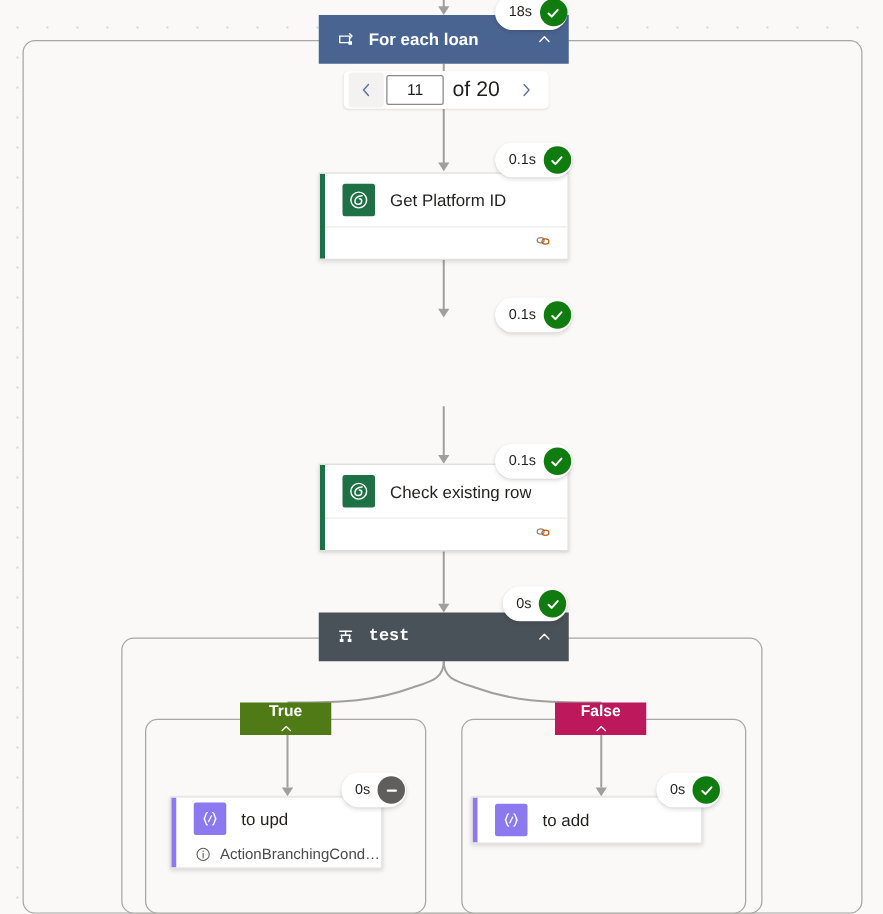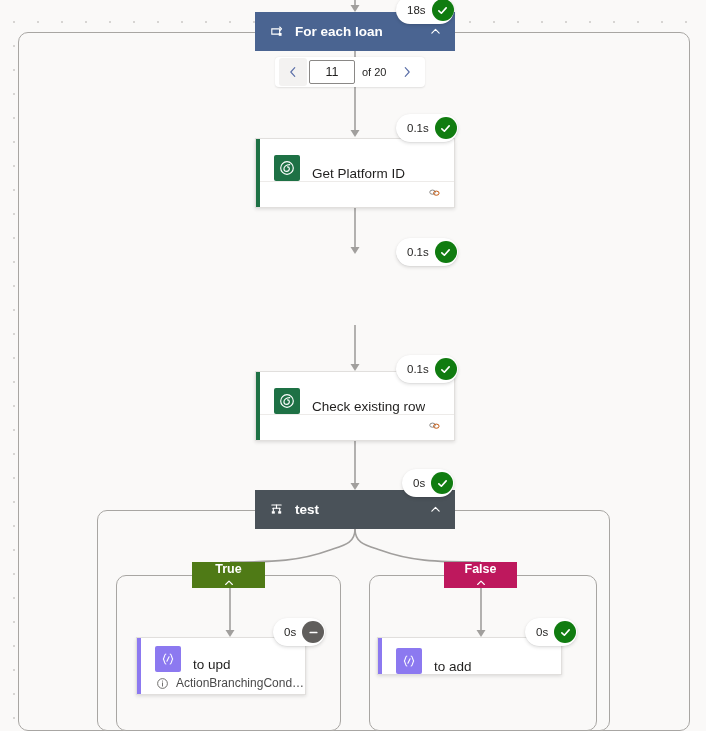--- a/index.html
+++ b/index.html
@@ -46,20 +46,21 @@
     font-weight:bold;
     user-select:none;
   }
   #loop-header{
     left:255px;top:12px;width:200px;height:39px;
     background:#4a6491;
   }
   #test-header{
     left:255px;top:490px;width:200px;height:39px;
     background:#4a5259;
+    font-family:Liberation Mono, monospace;
   }
   .block-header .bh-icon{width:18px;height:18px;flex:0 0 auto;margin-right:10px;display:flex;align-items:center;justify-content:center;}
   .block-header .bh-title{flex:1 1 auto;white-space:nowrap;overflow:hidden;text-overflow:ellipsis;}
   .block-header .bh-chevron{flex:0 0 auto;width:16px;height:16px;display:flex;align-items:center;justify-content:center;}
 
   
   .branch-label{
     position:absolute;
     display:flex;align-items:center;
     height:26px;
@@ -82,21 +83,21 @@
     background:#ffffff;
     border:1px solid #e1dfdd;
     box-shadow:0 1.6px 3.6px rgba(0,0,0,0.12), 0 0.3px 0.9px rgba(0,0,0,0.10);
     box-sizing:border-box;
     display:flex;flex-direction:column;
     overflow:hidden;
   }
   .card .accent{position:absolute;left:0;top:0;bottom:0;width:4px;}
   .card.green .accent{background:#1e7145;}
   .card.purple .accent{background:#8c79f0;}
-  .card-row{display:flex;align-items:flex-end;height:44px;padding-left:18px;box-sizing:border-box;}
+  .card-row{display:flex;align-items:center;height:44px;padding-left:18px;box-sizing:border-box;}
   .card-icon{
     width:26px;height:26px;flex:0 0 auto;border-radius:2px;
     display:flex;align-items:center;justify-content:center;margin-right:12px;
   }
   .card-icon.green{background:#1e7145;}
   .card-icon.purple{background:#8c79f0;}
   .card-title{font-size:13.5px;color:#201f1e;white-space:nowrap;overflow:hidden;text-overflow:ellipsis;}
   .card-footer{
     border-top:1px solid #edebe9;
     height:26px;
@@ -171,21 +172,21 @@
     border-radius:2px;
     background:#ffffff;
     font-family:"Liberation Sans", sans-serif;
     font-size:12.5px;color:#201f1e;
     text-align:center;
     box-sizing:border-box;
     margin:0 2px;
     outline:none;
   }
   #pager .pg-of{
-    font-size:11px;color:#201f1e;
+    font-size:17px;color:#201f1e;
     padding:0 7px 0 5px;white-space:nowrap;
   }
 </style>
 </head>
 <body>
 
 <div class="canvas">
 
   <div class="scope" id="loop-scope"></div>
   <div class="scope" id="test-scope"></div>

